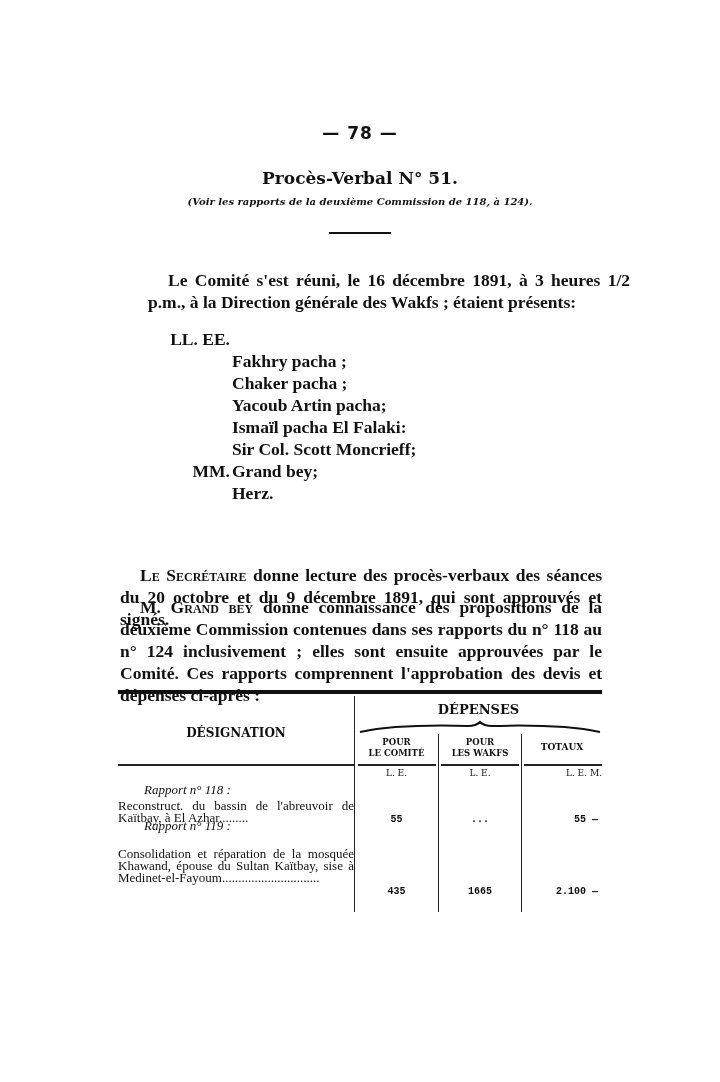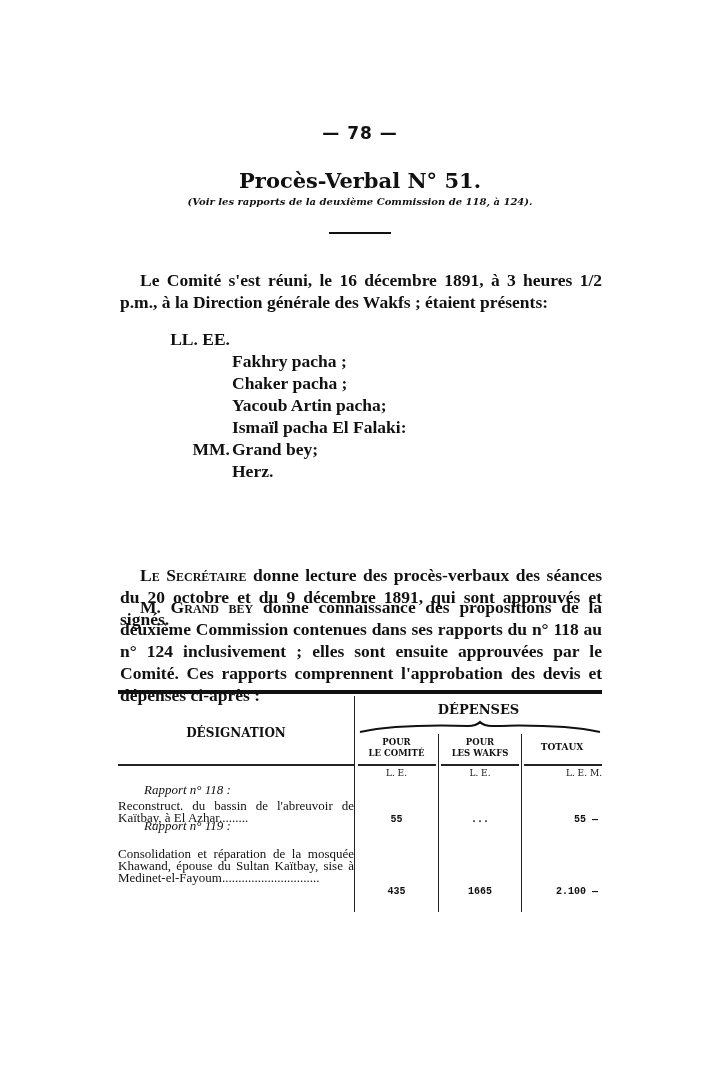--- a/index.html
+++ b/index.html
@@ -28,21 +28,21 @@
       margin-top: 31px;
     }
     .title {
       position: absolute;
       top: 168px;
       left: 0;
       width: 720px;
       text-align: center;
       font-family: "DejaVu Serif", serif;
       font-weight: bold;
-      font-size: 21px;
+      font-size: 17px;
     }
     .subtitle {
       position: absolute;
       top: 196px;
       left: 0;
       width: 720px;
       text-align: center;
       font-family: "DejaVu Serif", serif;
       font-style: italic;
       font-weight: bold;
@@ -61,21 +61,21 @@
       left: 120px;
       width: 482px;
       font-family: "Liberation Serif", serif;
       font-weight: bold;
       font-size: 17.5px;
       line-height: 22px;
       text-align: justify;
     }
     .para .indent { display: inline-block; width: 20px; }
     .sc { font-variant: small-caps; }
-    .p1 { top: 269px; }
+    .p1 { top: 269px; margin-left: 28px; }
     .p2 { top: 564px; }
     .p3 { top: 596px; }
 
     .attendees {
       position: absolute;
       top: 328px;
       left: 160px;
       font-family: "Liberation Serif", serif;
       font-weight: bold;
       font-size: 17.5px;
@@ -185,20 +185,24 @@
     <span class="att-prefix"></span>
     <span class="att-name">Chaker pacha ;</span>
   </div>
   <div class="att-row">
     <span class="att-prefix"></span>
     <span class="att-name">Yacoub Artin pacha;</span>
   </div>
   <div class="att-row">
     <span class="att-prefix"></span>
     <span class="att-name">Ismaïl pacha El Falaki:</span>
+  </div>
+  <div class="att-row">
+    <span class="att-prefix"></span>
+    <span class="att-name">Sir Col. Scott Moncrieff;</span>
   </div>
   <div class="att-row">
     <span class="att-prefix">MM.</span>
     <span class="att-name">Grand bey;</span>
   </div>
   <div class="att-row">
     <span class="att-prefix"></span>
     <span class="att-name">Herz.</span>
   </div>
 </div>

